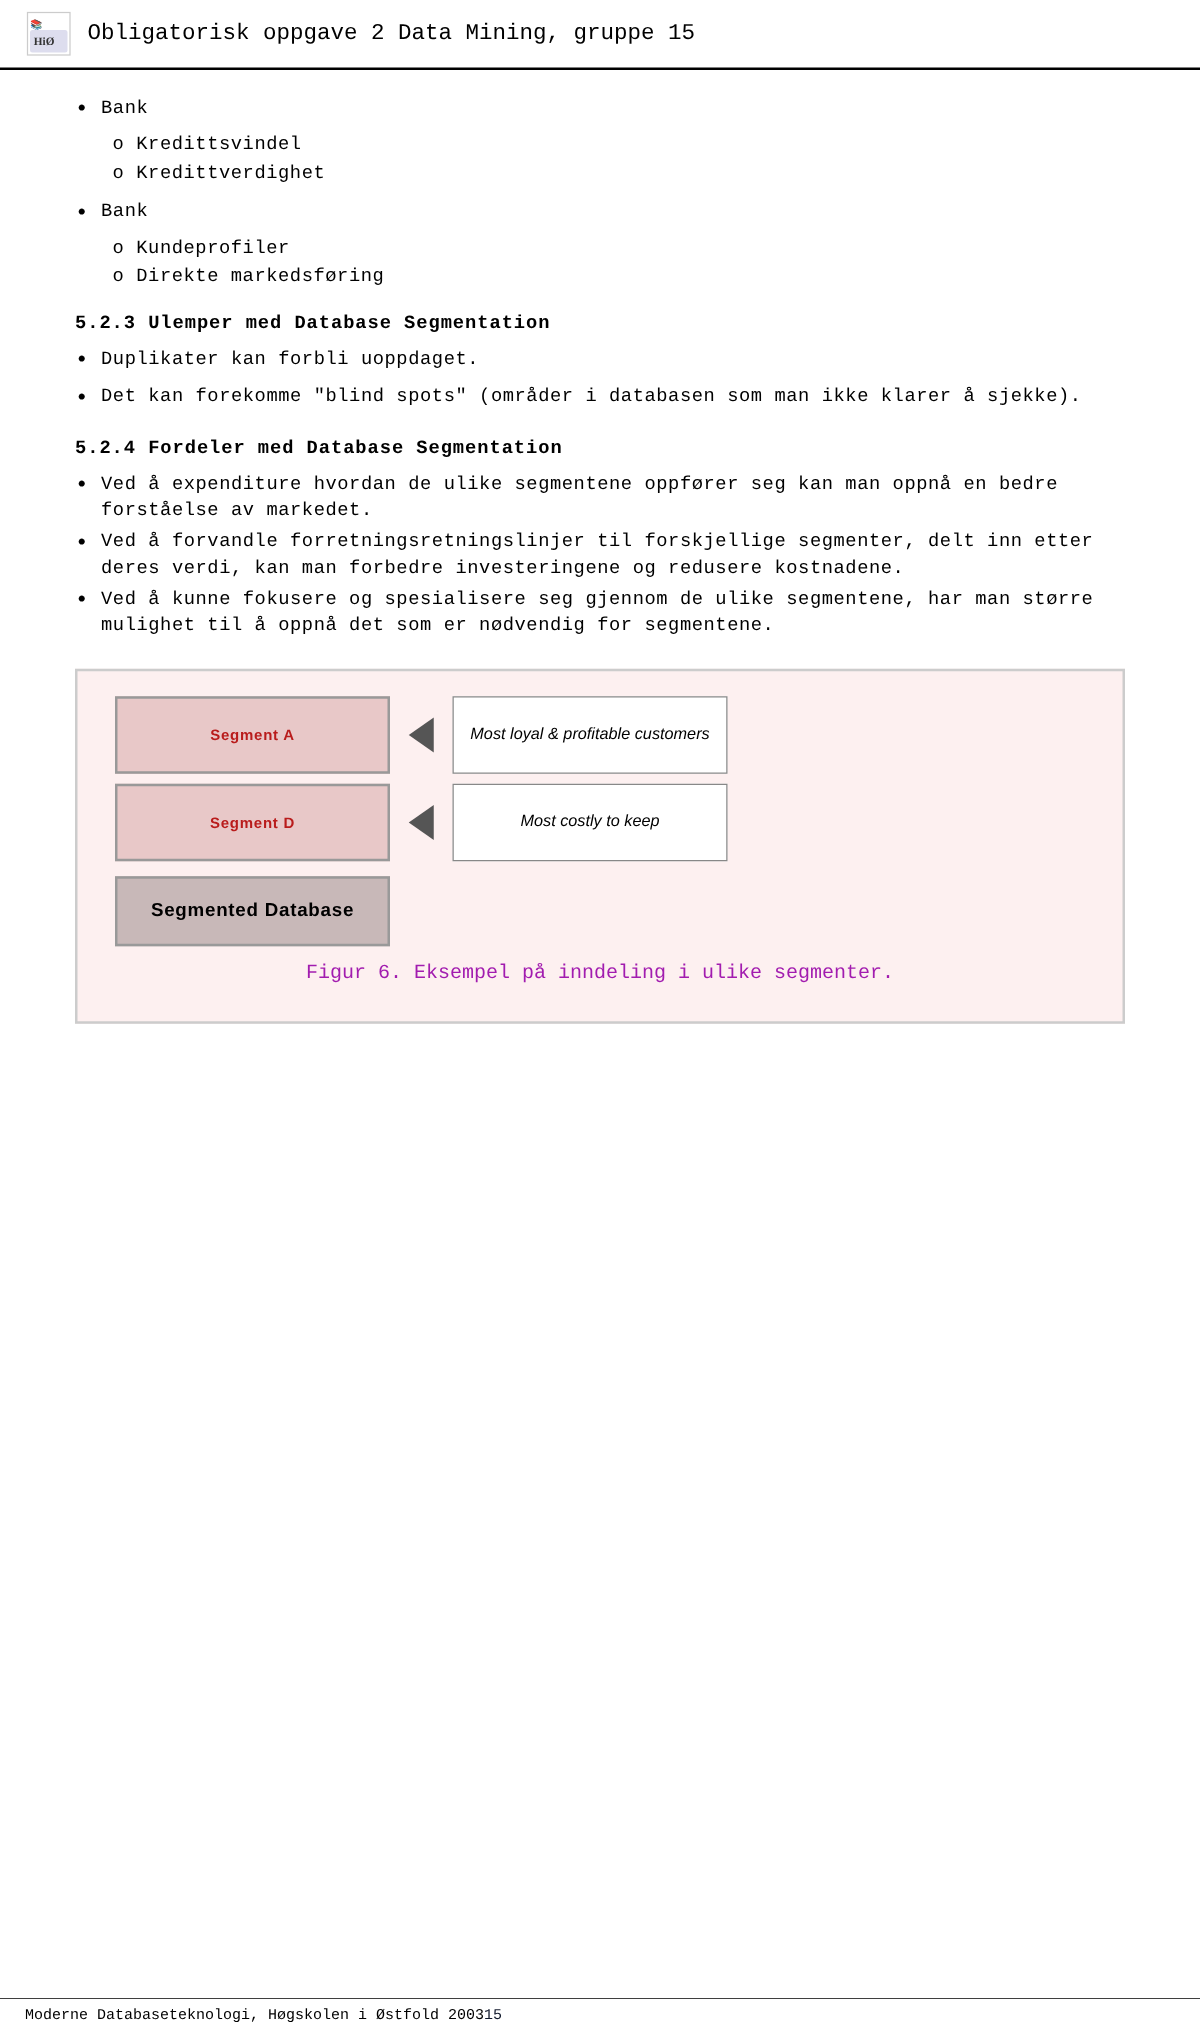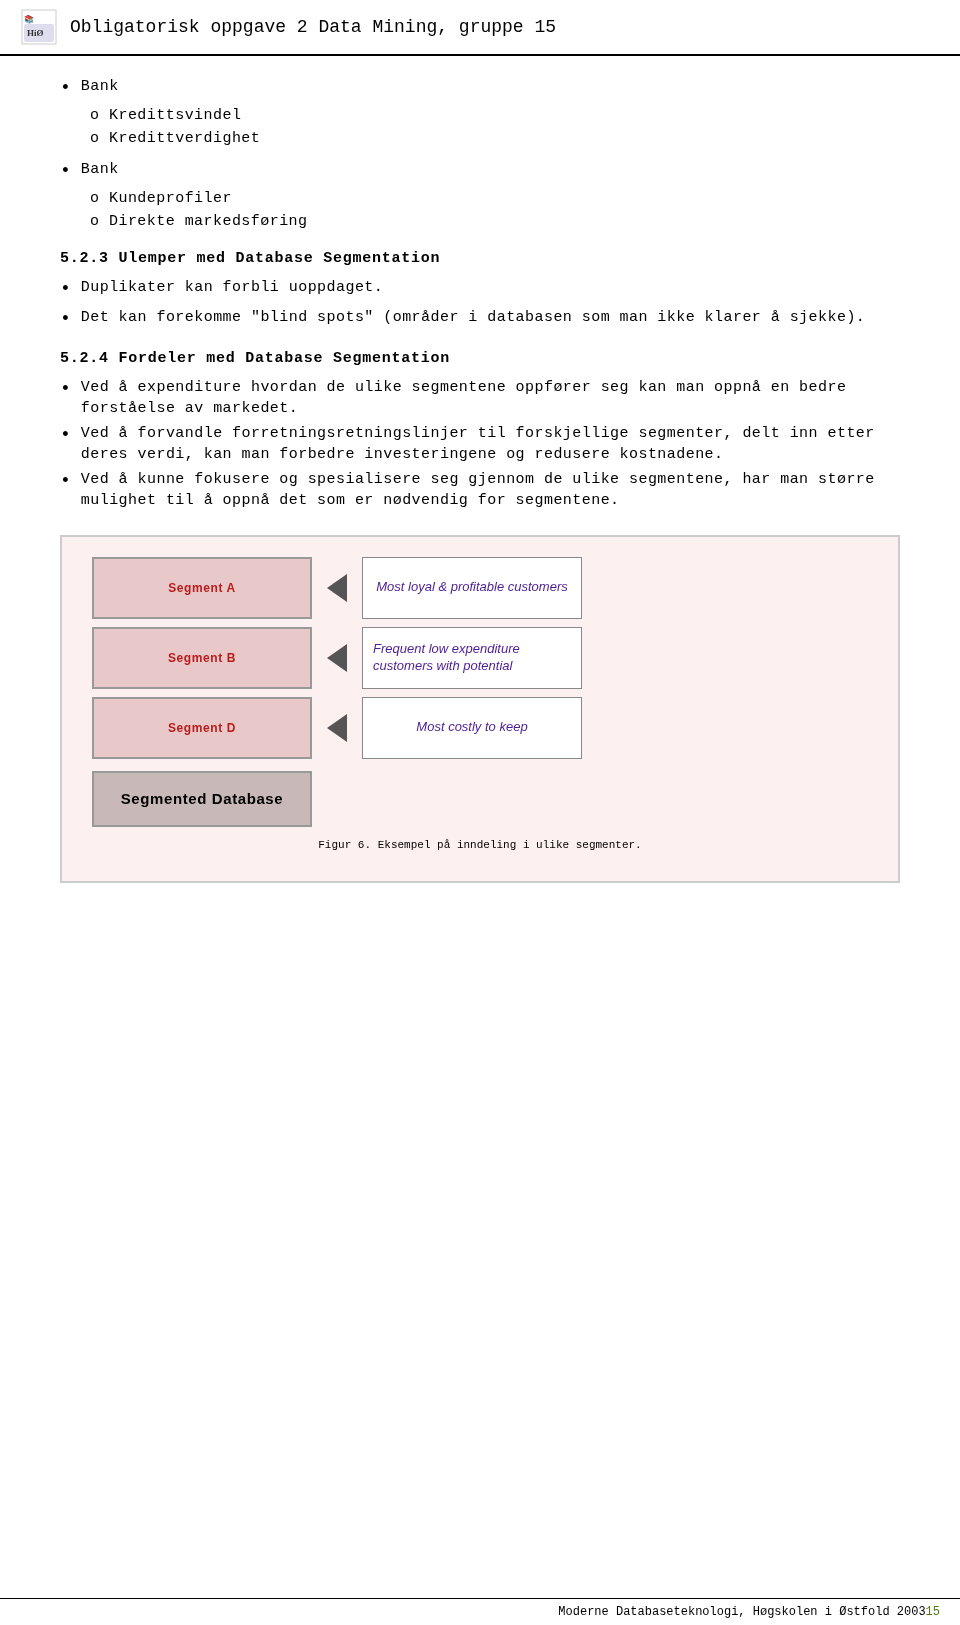--- a/index.html
+++ b/index.html
@@ -140,23 +140,23 @@
       align-items: center;
       justify-content: center;
       padding: 6px 10px;
       flex-shrink: 0;
     }
 
     .segment-desc-text {
       font-family: 'Arial', sans-serif;
       font-size: 13px;
       font-style: italic;
-      text-align: left;
+      text-align: right;
       line-height: 1.3;
-      color: #4c1d95;
+      color: #000000;
     }
 
     .segment-row {
       display: flex;
       align-items: center;
       gap: 0;
       margin-bottom: 8px;
     }
 
     .segmented-db-box {
@@ -174,48 +174,48 @@
       font-family: 'Arial', sans-serif;
       font-size: 15px;
       font-weight: bold;
       color: #000;
       letter-spacing: 0.04em;
     }
 
     .figure-caption {
       text-align: center;
       font-family: 'Courier New', Courier, monospace;
-      font-size: 11px;
+      font-size: 16px;
       margin-top: 12px;
-      color: #000000;
+      color: #a21caf;
     }
 
     .page-footer {
       position: fixed;
       bottom: 0;
       left: 0;
       width: 960px;
       border-top: 1.5px solid #000;
       padding: 6px 20px;
       display: flex;
-      justify-content: flex-end;
+      justify-content: flex-start;
       align-items: center;
       background: #fff;
     }
 
     .footer-text {
       font-family: 'Courier New', Courier, monospace;
       font-size: 12px;
       color: #000;
     }
 
     .footer-page {
       font-family: 'Courier New', Courier, monospace;
       font-size: 12px;
-      color: #4d7c0f;
+      color: #0f172a;
     }
 
     
     .arrow-left {
       display: inline-block;
       width: 0;
       height: 0;
       border-top: 14px solid transparent;
       border-bottom: 14px solid transparent;
       border-right: 20px solid #555;
@@ -312,31 +312,20 @@
             <span class="segment-box-label">Segment A</span>
           </div>
           <div class="segment-arrow">
             <div class="arrow-left"></div>
           </div>
           <div class="segment-desc">
             <span class="segment-desc-text">Most loyal &amp; profitable customers</span>
           </div>
         </div>
 
-        <div class="segment-row">
-          <div class="segment-box">
-            <span class="segment-box-label">Segment B</span>
-          </div>
-          <div class="segment-arrow">
-            <div class="arrow-left"></div>
-          </div>
-          <div class="segment-desc">
-            <span class="segment-desc-text">Frequent low expenditure customers with potential</span>
-          </div>
-        </div>
 
 
         <div class="segment-row">
           <div class="segment-box">
             <span class="segment-box-label">Segment D</span>
           </div>
           <div class="segment-arrow">
             <div class="arrow-left"></div>
           </div>
           <div class="segment-desc">

